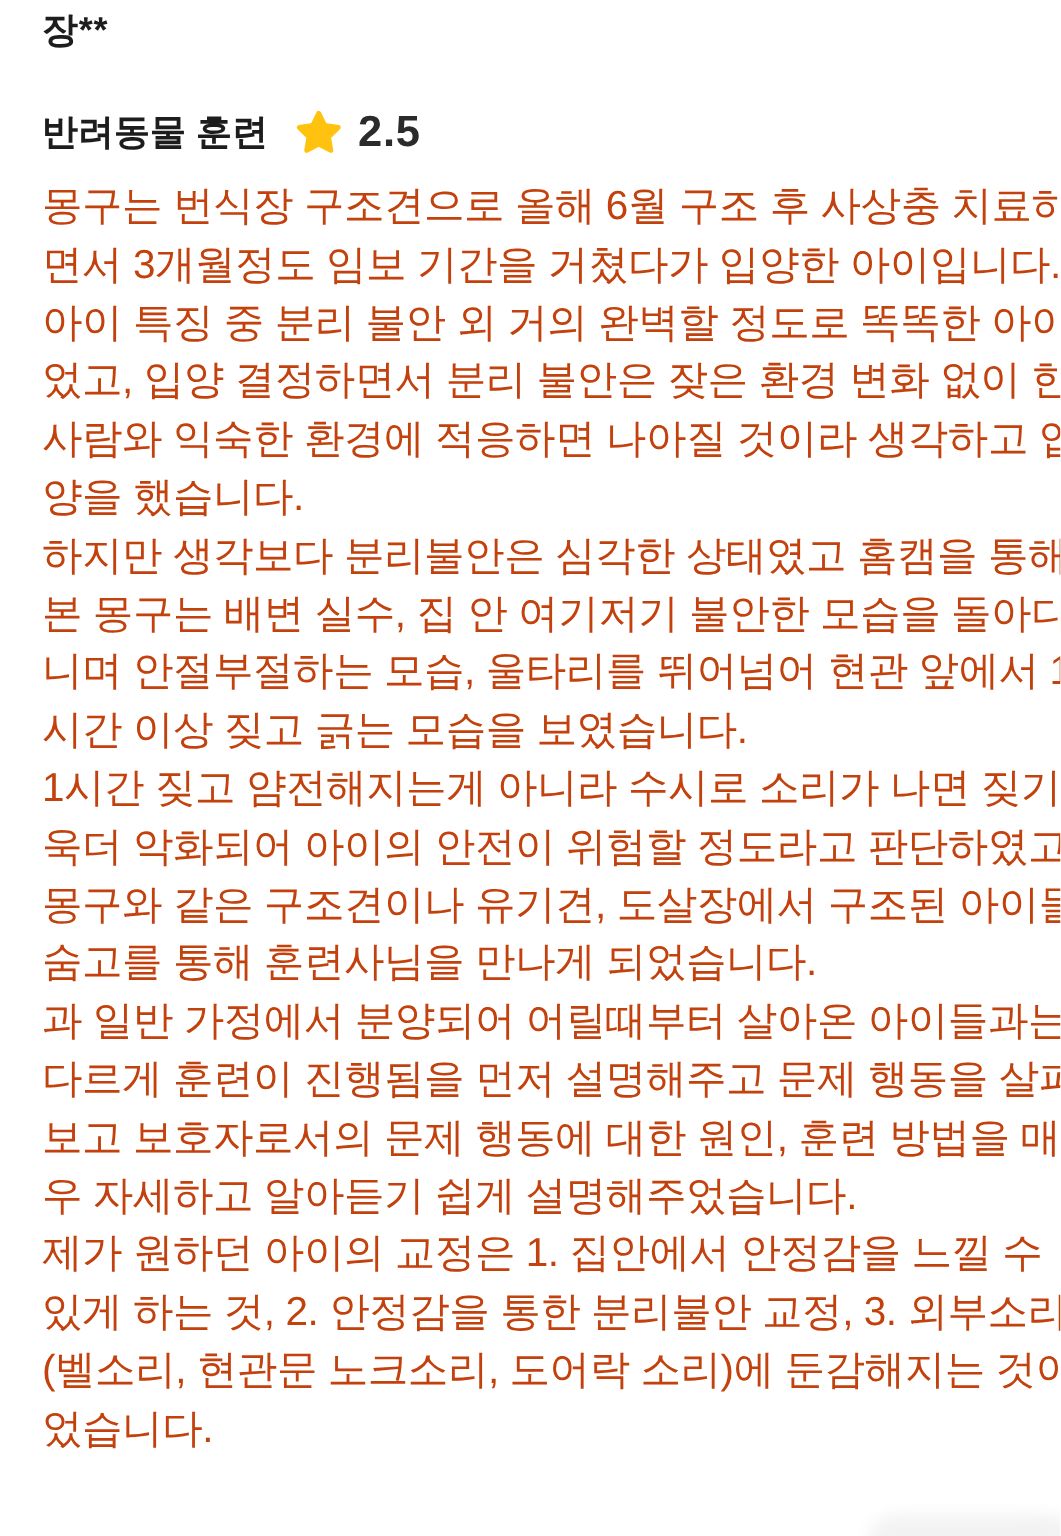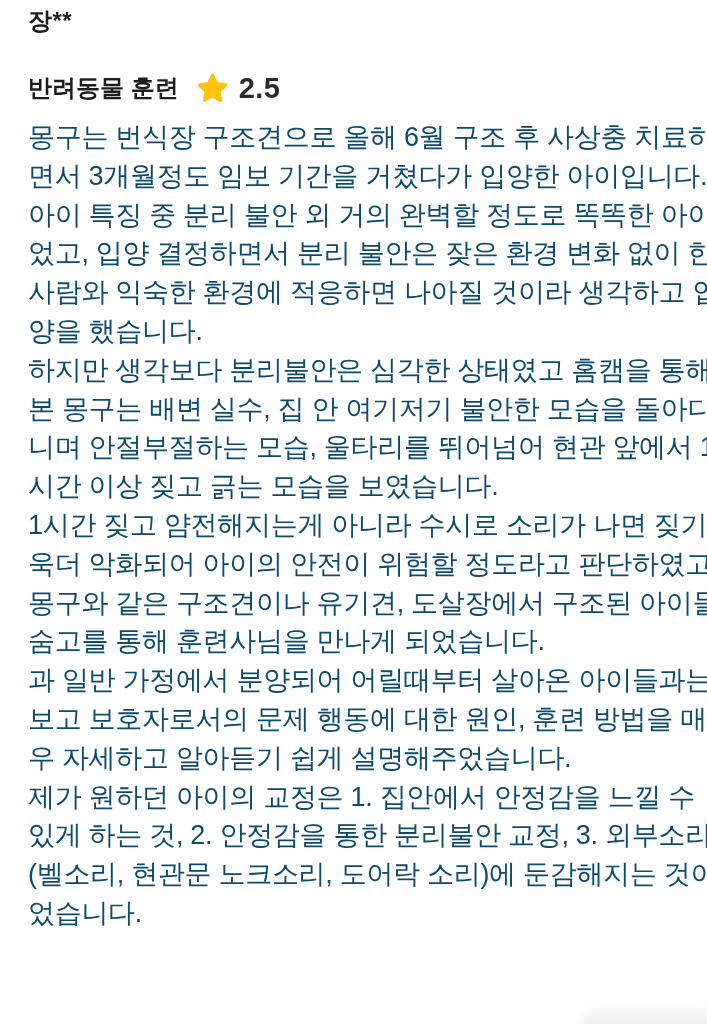--- a/index.html
+++ b/index.html
@@ -50,21 +50,21 @@
     margin-left: 10px;
     font-size: 29px;
     font-weight: 700;
     color: #2b2b2b;
     letter-spacing: 0.5px;
   }
   .review-body {
     margin-top: 12px;
     font-size: 27px;
     font-weight: 400;
-    color: #0c4a6e;
+    color: #c2410c;
   }
   .review-body .line {
     line-height: 38.8px;
     white-space: nowrap;
     letter-spacing: -0.3px;
   }
   .fab-peek {
     position: absolute;
     right: -12px;
     bottom: -22px;
@@ -102,20 +102,21 @@
       <div class="line">양을 했습니다.</div>
       <div class="line">하지만 생각보다 분리불안은 심각한 상태였고 홈캠을 통해</div>
       <div class="line">본 몽구는 배변 실수, 집 안 여기저기 불안한 모습을 돌아다</div>
       <div class="line">니며 안절부절하는 모습, 울타리를 뛰어넘어 현관 앞에서 1</div>
       <div class="line">시간 이상 짖고 긁는 모습을 보였습니다.</div>
       <div class="line">1시간 짖고 얌전해지는게 아니라 수시로 소리가 나면 짖기</div>
       <div class="line">욱더 악화되어 아이의 안전이 위험할 정도라고 판단하였고,</div>
       <div class="line">몽구와 같은 구조견이나 유기견, 도살장에서 구조된 아이들</div>
       <div class="line">숨고를 통해 훈련사님을 만나게 되었습니다.</div>
       <div class="line">과 일반 가정에서 분양되어 어릴때부터 살아온 아이들과는</div>
+      <div class="line">다르게 훈련이 진행됨을 먼저 설명해주고 문제 행동을 살펴</div>
       <div class="line">보고 보호자로서의 문제 행동에 대한 원인, 훈련 방법을 매</div>
       <div class="line">우 자세하고 알아듣기 쉽게 설명해주었습니다.</div>
       <div class="line">제가 원하던 아이의 교정은 1. 집안에서 안정감을 느낄 수</div>
       <div class="line">있게 하는 것, 2. 안정감을 통한 분리불안 교정, 3. 외부소리</div>
       <div class="line">(벨소리, 현관문 노크소리, 도어락 소리)에 둔감해지는 것이</div>
       <div class="line">었습니다.</div>
     </div>
 
   <div class="fab-peek"></div>
 

